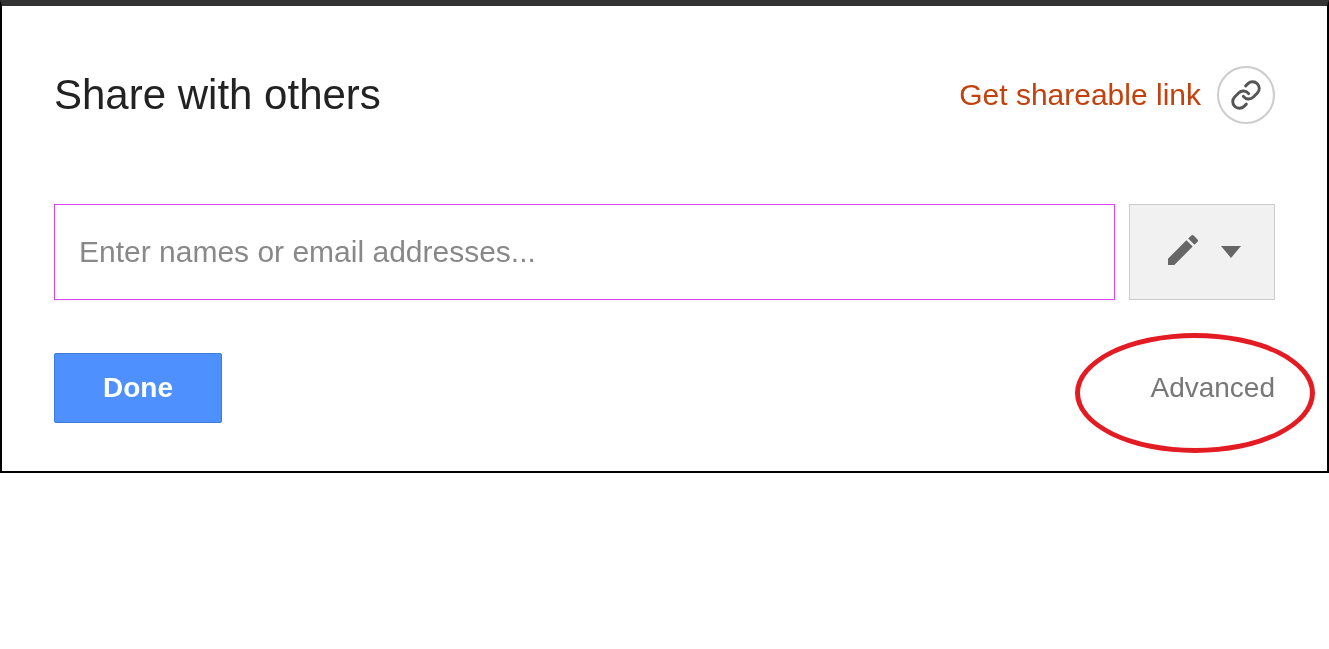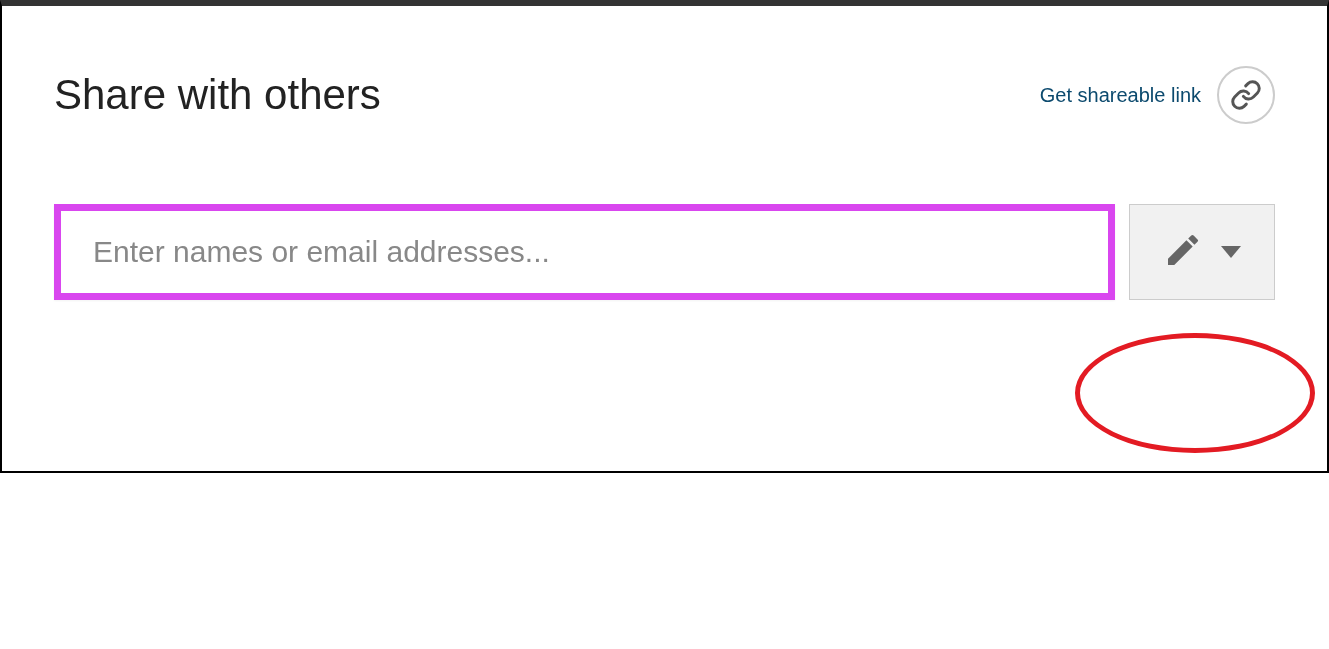--- a/index.html
+++ b/index.html
@@ -34,22 +34,22 @@
       color: #222;
       font-weight: 400;
     }
     .shareable-link {
       display: flex;
       align-items: center;
       gap: 16px;
       cursor: pointer;
     }
     .shareable-link-text {
-      font-size: 20px;
-      color: #0c4a6e;
+      font-size: 30px;
+      color: #c2410c;
     }
     .link-icon-circle {
       width: 58px;
       height: 58px;
       border: 2px solid #ccc;
       border-radius: 50%;
       display: flex;
       align-items: center;
       justify-content: center;
     }
@@ -60,22 +60,22 @@
     }
     .input-row {
       display: flex;
       gap: 14px;
       align-items: stretch;
       margin-bottom: 160px;
     }
     .people-input {
       flex: 1;
       height: 96px;
-      border: 7px solid #d946ef;
-      padding: 0 32px;
+      border: 1px solid #d946ef;
+      padding: 0 24px;
       font-size: 30px;
       color: #333;
       outline: none;
       box-shadow: 0 1px 2px rgba(0,0,0,0.05);
     }
     .people-input::placeholder {
       color: #888;
     }
     .perms-button {
       width: 146px;
@@ -155,16 +155,20 @@
     <div class="perms-button">
       <span>
         <svg width="40" height="40" viewBox="0 0 24 24" fill="#666">
           <path d="M3 17.25V21h3.75L17.81 9.94l-3.75-3.75L3 17.25zM20.71 7.04a1 1 0 0 0 0-1.41l-2.34-2.34a1 1 0 0 0-1.41 0l-1.83 1.83 3.75 3.75 1.83-1.83z"></path>
         </svg>
       </span>
       <span class="caret-down"></span>
     </div>
   </div>
 
+  <div class="footer-row">
+    <button class="done-button">Done</button>
+    <span class="advanced-link">Advanced</span>
+  </div>
 
   <div class="annotation-ellipse"></div>
 
 </div>
 
 </body></html>

